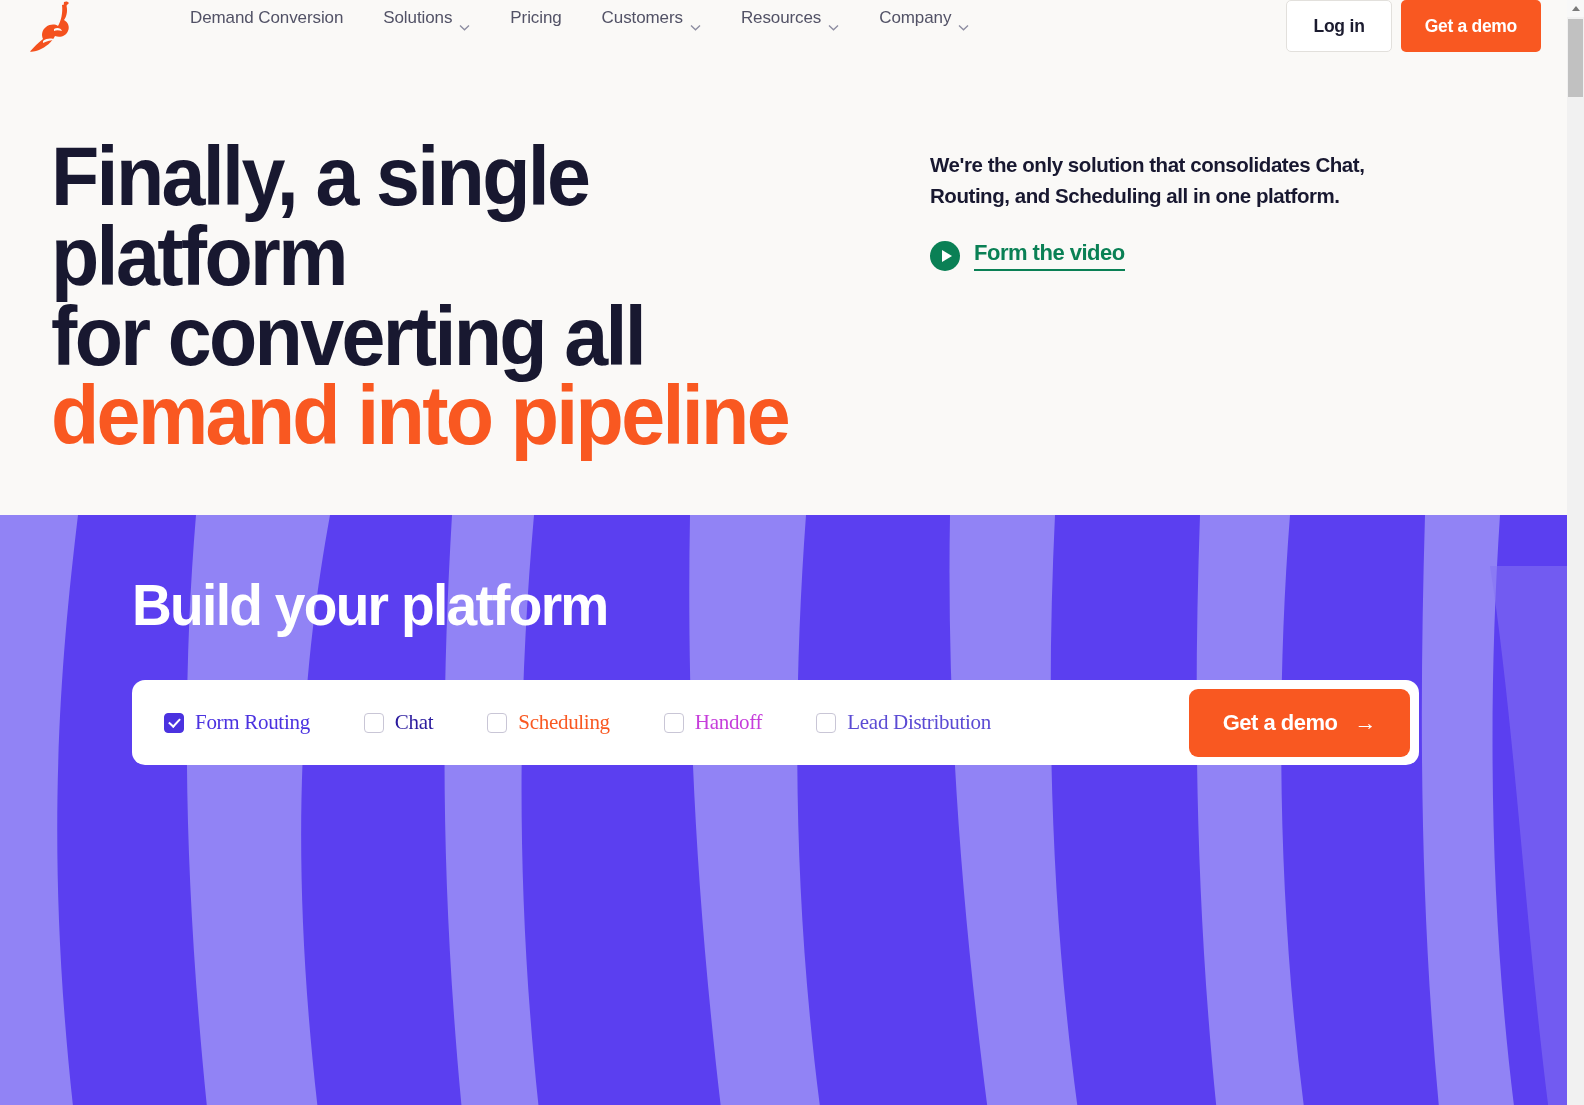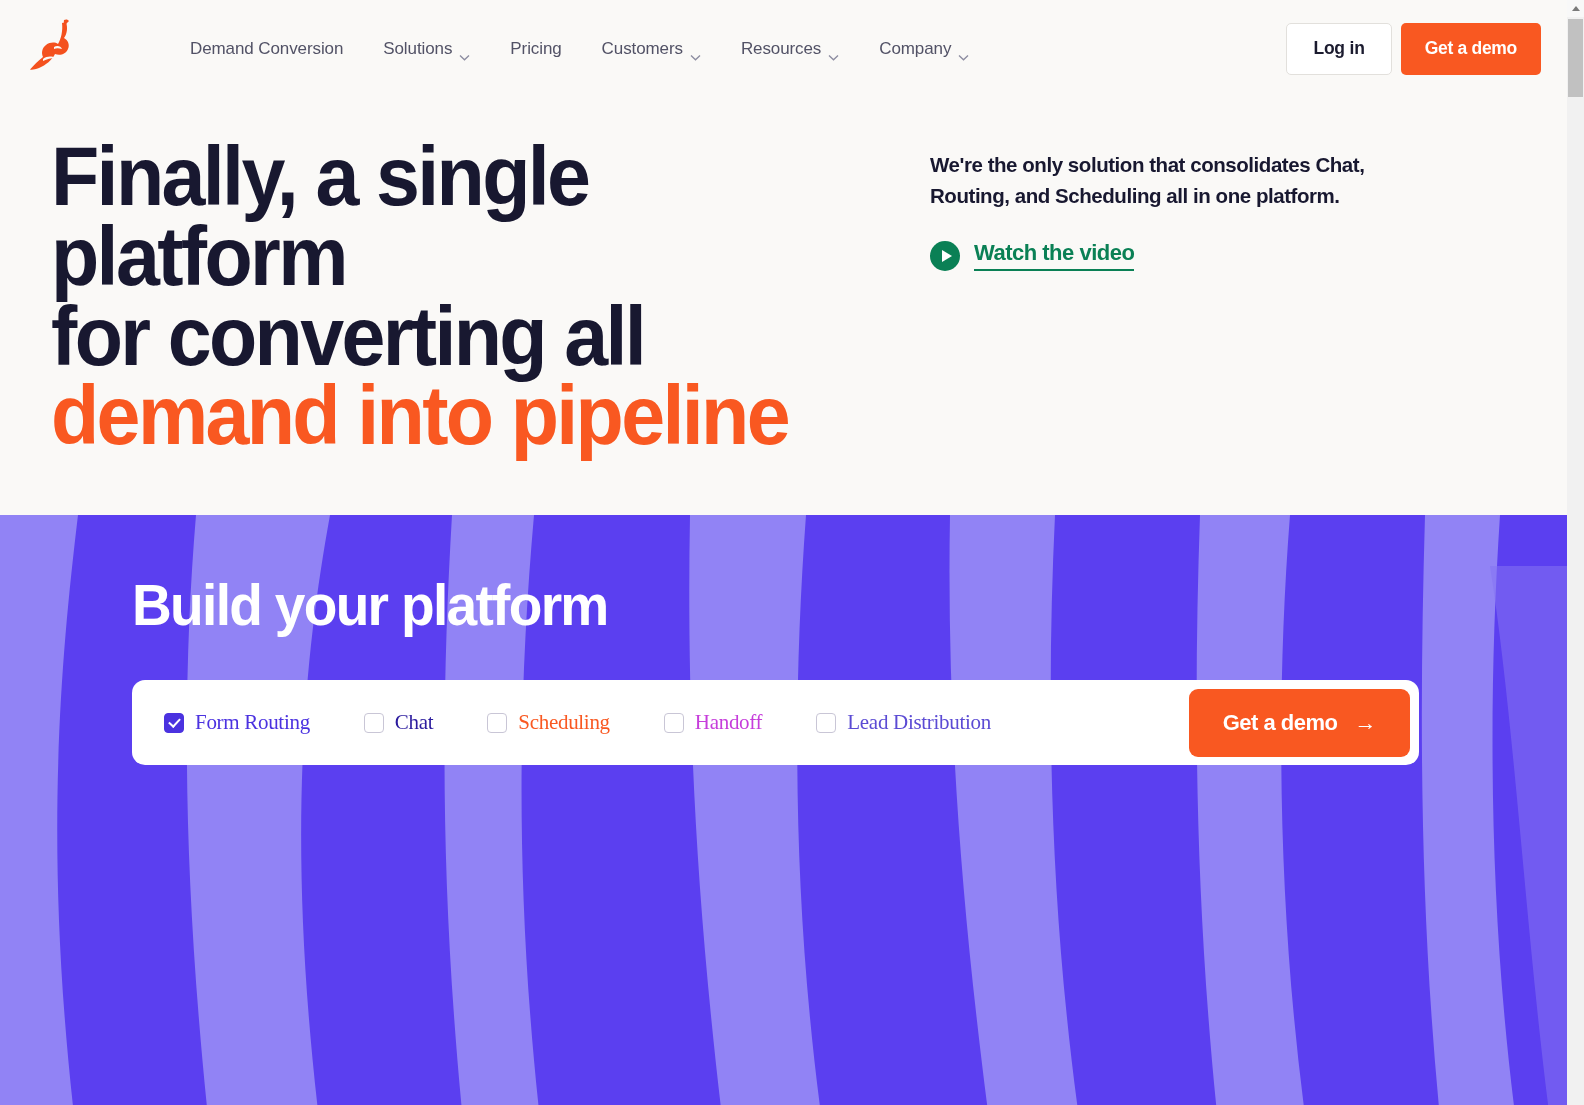--- a/index.html
+++ b/index.html
@@ -27,21 +27,21 @@
   .scrollbar-thumb {
     position: absolute; top: 19px; left: 1px; width: 15px; height: 78px;
     background: #c1c1c1; border-radius: 0;
   }
 
   
   .page { width: 1567px; height: 1105px; position: relative; overflow: hidden; }
 
   
   header.nav {
-    height: 97px; display: flex; align-items: center;
+    height: 97px; display: flex; align-items: flex-start;
     padding: 0 26px 0 26px; background: #faf9f7; position: relative; z-index: 20;
   }
   .logo { width: 56px; height: 62px; flex: none; margin-left: 2px; }
   .nav-links { display: flex; align-items: center; margin-left: 106px; gap: 0; }
   .nav-item {
     display: flex; align-items: center; gap: 7px;
     font-size: 17px; color: #525266; letter-spacing: -0.1px;
     padding: 8px 0; margin-right: 40px; cursor: pointer;
     font-family: "Liberation Sans", sans-serif;
   }
@@ -214,21 +214,21 @@
         <div>Finally, a single platform</div>
         <div>for converting all</div>
         <div class="orange">demand into pipeline</div>
       </h1>
     </div>
 
     <div class="hero-right">
       <p class="lede">We're the only solution that consolidates Chat, Routing, and Scheduling all in one platform.</p>
       <div class="watch-row">
         <span class="play-circle"></span>
-        <span class="watch-link">Watch the video</span>
+        <span class="watch-link">Form the video</span>
       </div>
     </div>
   </section>
 
   <section class="purple">
     <svg class="waves" viewBox="0 0 1567 590" preserveAspectRatio="none">
       <rect width="1567" height="590" fill="#5b3ff0"></rect>
       <g fill="#9183f5">
         <path d="M0,0 L78,0 C55,150 40,320 95,590 L0,590 Z"></path>
         <path d="M196,0 L330,0 C300,130 280,300 340,590 L226,590 C182,330 180,150 196,0 Z"></path>

